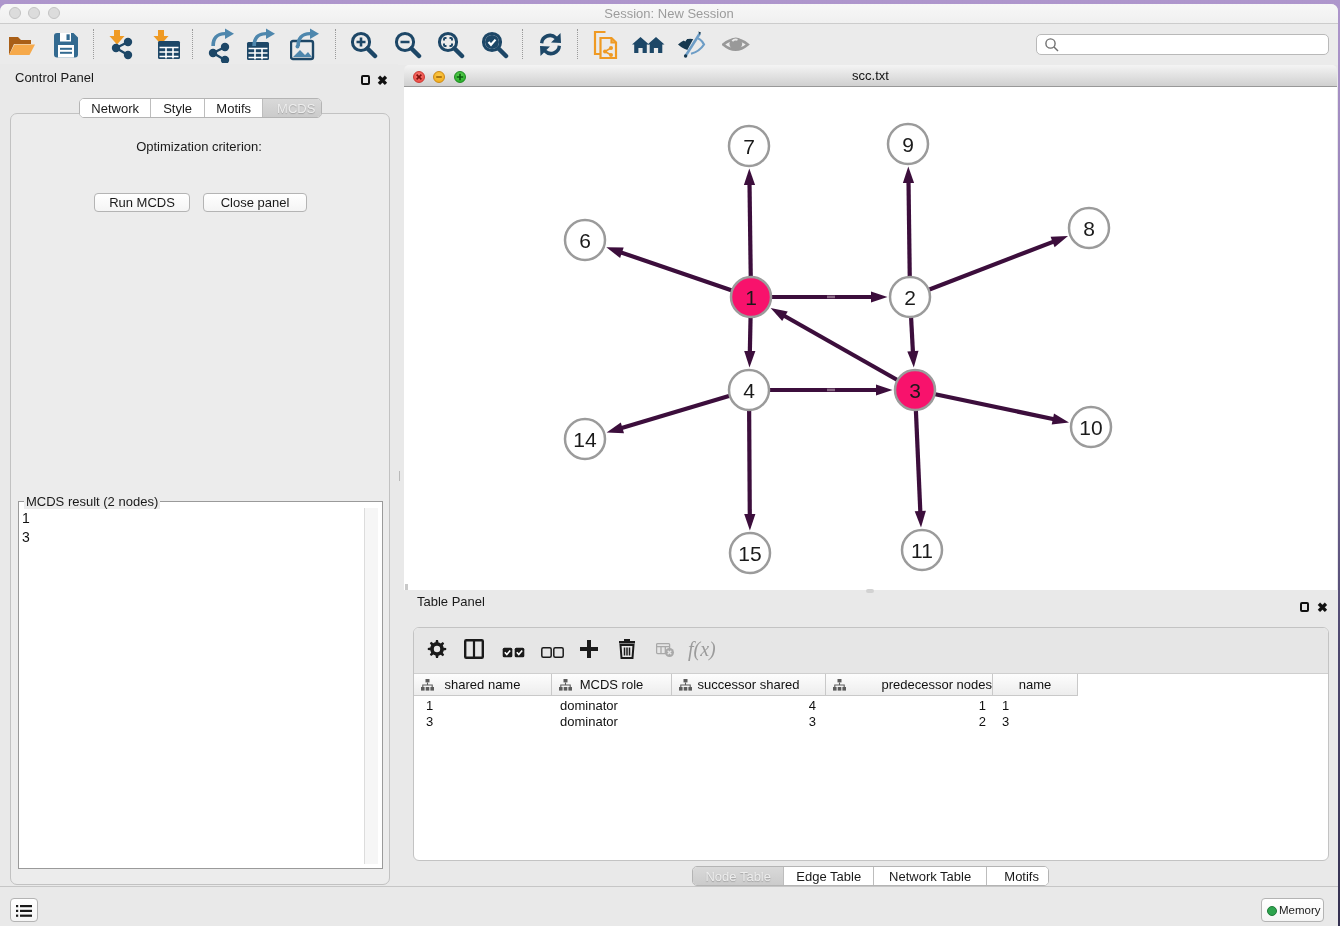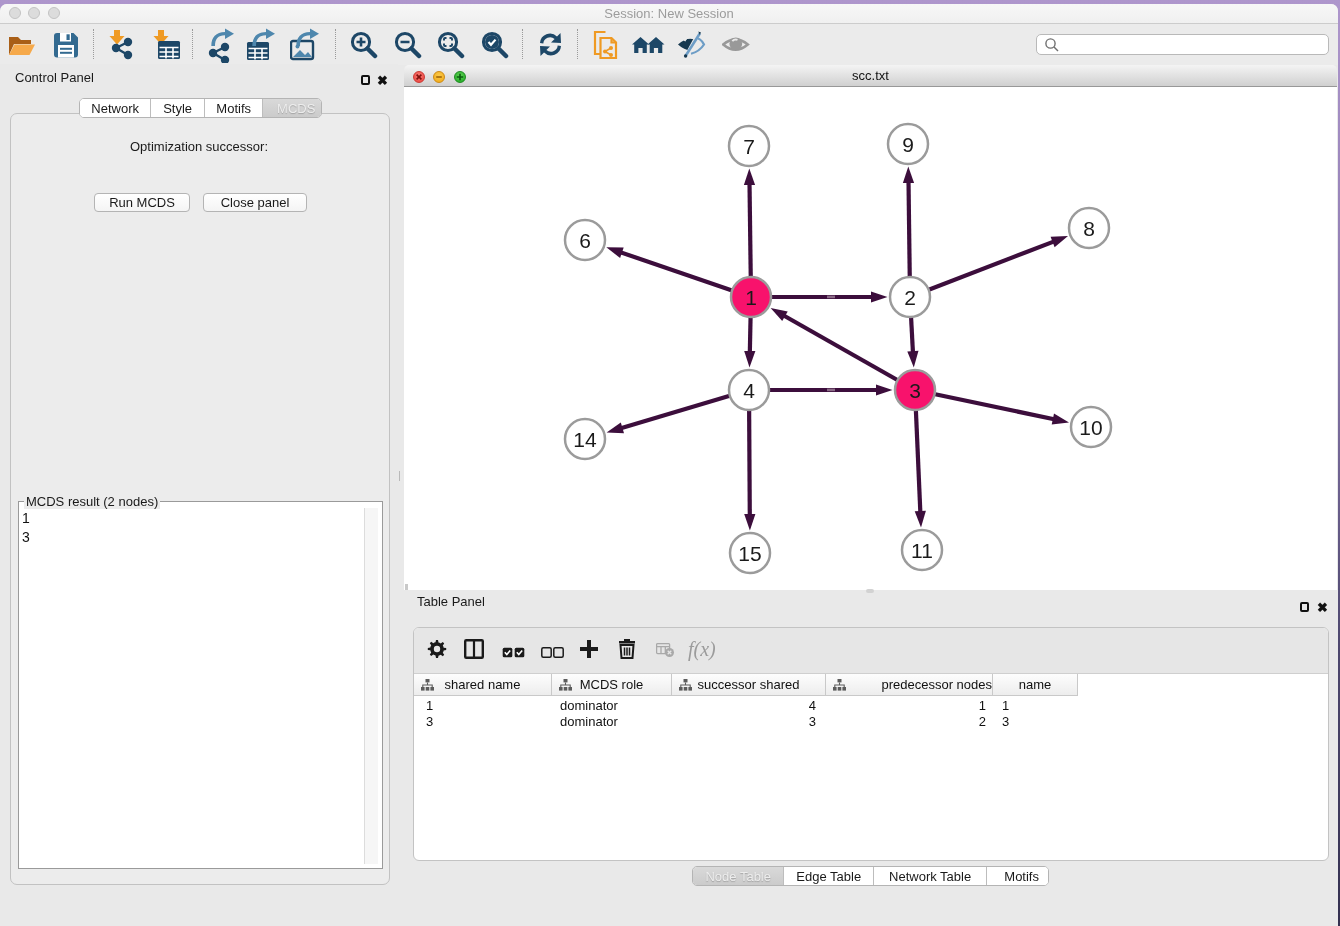--- a/index.html
+++ b/index.html
@@ -235,21 +235,21 @@
     <div class="floatbtn" style="left:361px;top:11px;"></div>
     <div class="xbtn" style="left:377px;top:12px;">✖</div>
     <div style="position:absolute;left:10px;top:49px;width:380px;height:772px;background:#ececec;
       border:1px solid #c2c2c2;border-radius:7px;box-sizing:border-box;"></div>
     <div class="tabbar" style="left:79px;top:34px;width:243px;">
       <div class="tab" style="width:72px;">Network</div>
       <div class="tab" style="width:54px;">Style</div>
       <div class="tab" style="width:59px;">Motifs</div>
       <div class="tab tabsel" style="width:58px;">MCDS</div>
     </div>
-    <div style="position:absolute;left:0;top:75px;width:398px;text-align:center;font-size:13px;color:#1a1a1a;">Optimization successor:</div>
+    <div style="position:absolute;left:0;top:75px;width:398px;text-align:center;font-size:13px;color:#1a1a1a;">Optimization criterion:</div>
     <div class="btn" style="left:94px;top:129px;width:96px;height:19px;line-height:18px;">Run MCDS</div>
     <div class="btn" style="left:203px;top:129px;width:104px;height:19px;line-height:18px;">Close panel</div>
     <div style="position:absolute;left:18px;top:437px;width:365px;height:368px;border:1px solid #9a9a9a;box-sizing:border-box;background:#fff;"></div>
     <div style="position:absolute;left:24px;top:430px;background:#ececec;padding:0 2px;font-size:13px;color:#1a1a1a;">MCDS result (2 nodes)</div>
     <div style="position:absolute;left:364px;top:444px;width:13px;height:356px;background:#f6f6f6;border-left:1px solid #dcdcdc;"></div>
     <div style="position:absolute;left:22px;top:445px;font-size:14px;color:#111;line-height:18.5px;">1<br>3</div>
     <div style="position:absolute;left:399px;top:407px;width:4px;height:10px;border-left:1px solid #b9b9b9;border-right:1px solid #b9b9b9;"></div>
   </div>
   <div id="netwin">
     <div style="position:absolute;left:0;top:0;width:933px;height:22px;
@@ -447,13 +447,31 @@
         </div>
     </div>
     <div class="tabbar" style="left:288px;top:276px;width:357px;">
       <div class="tab tabsel" style="width:92px;">Node Table</div>
       <div class="tab" style="width:90px;">Edge Table</div>
       <div class="tab" style="width:114px;">Network Table</div>
       <div class="tab" style="width:61px;">Motifs</div>
     </div>
     <div style="position:absolute;left:462px;top:-1px;width:8px;height:4px;background:#d2d2d2;border-radius:2px;"></div>
   </div>
+  <div id="statusbar">
+    <div class="btn" style="left:10px;top:11px;width:28px;height:24px;">
+        <svg width="16" height="14" viewBox="0 0 16 14" style="position:absolute;left:5px;top:5px;">
+          <g fill="#1a1a1a">
+            <rect x="0" y="1" width="2.2" height="2.2"></rect>
+            <rect x="4" y="1" width="12" height="2.2"></rect>
+            <rect x="0" y="5.8" width="2.2" height="2.2"></rect>
+            <rect x="4" y="5.8" width="12" height="2.2"></rect>
+            <rect x="0" y="10.6" width="2.2" height="2.2"></rect>
+            <rect x="4" y="10.6" width="12" height="2.2"></rect>
+          </g>
+        </svg>
+      </div>
+    <div class="btn" style="left:1261px;top:11px;width:63px;height:24px;">
+        <div style="position:absolute;left:5px;top:6.5px;width:10px;height:10px;border-radius:50%;background:#2da44e;border:1px solid #1f7a38;box-sizing:border-box;"></div>
+        <span style="position:absolute;left:17px;top:0;line-height:23px;font-size:11.5px;">Memory</span>
+      </div>
+  </div>
 </div>
 
 </body></html>

